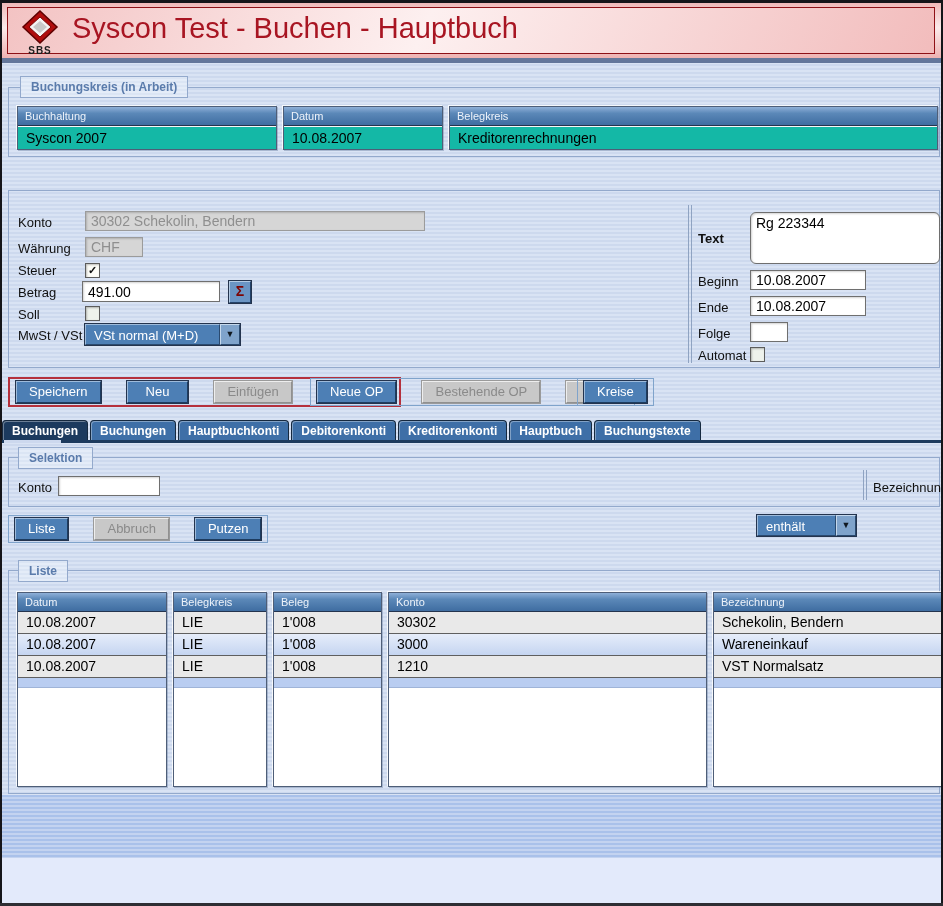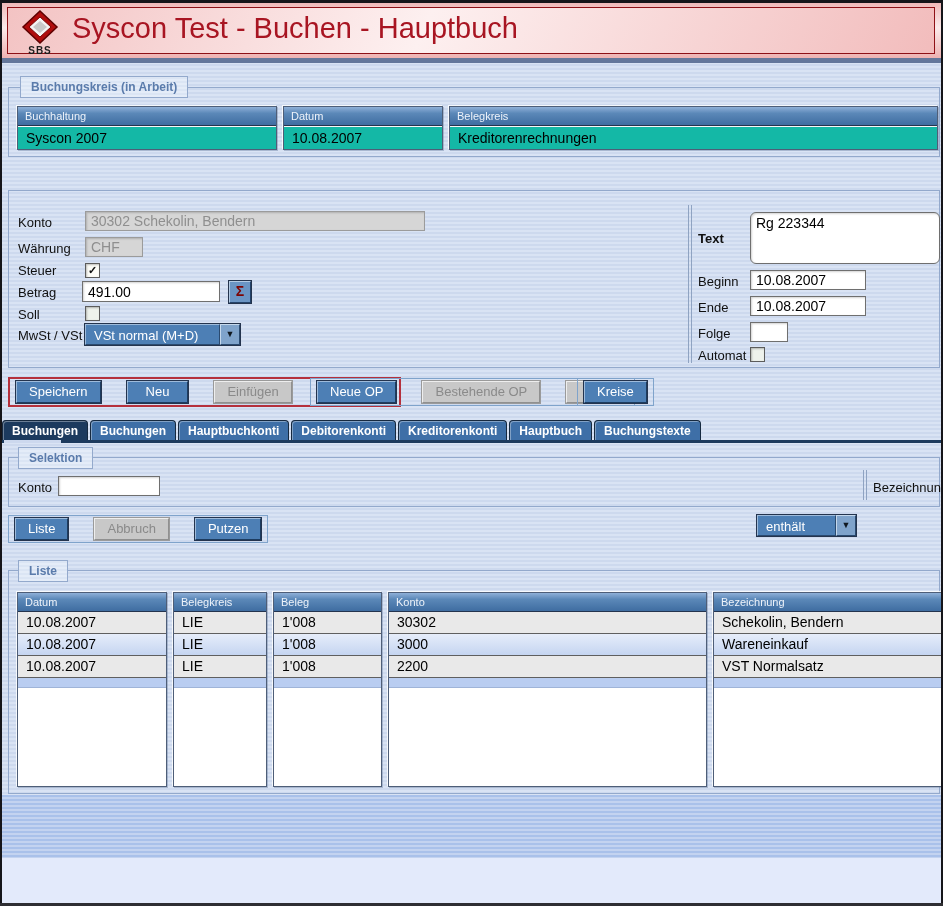--- a/index.html
+++ b/index.html
@@ -229,21 +229,21 @@
     <div class="colhead">Beleg</div>
     <div class="rowcell row-gray">1'008</div>
     <div class="rowcell row-blue">1'008</div>
     <div class="rowcell row-gray">1'008</div>
     <div class="bluestrip"></div>
   </div>
   <div class="colpanel" style="left:388px;top:592px;width:317px;height:193px;">
     <div class="colhead">Konto</div>
     <div class="rowcell row-gray">30302</div>
     <div class="rowcell row-blue">3000</div>
-    <div class="rowcell row-gray">2200</div>
+    <div class="rowcell row-gray">1210</div>
     <div class="bluestrip"></div>
   </div>
   <div class="colpanel" style="left:713px;top:592px;width:300px;height:193px;">
     <div class="colhead">Bezeichnung</div>
     <div class="rowcell row-gray">Schekolin, Bendern</div>
     <div class="rowcell row-blue">Wareneinkauf</div>
     <div class="rowcell row-gray">VST Normalsatz</div>
     <div class="bluestrip"></div>
   </div>
 

